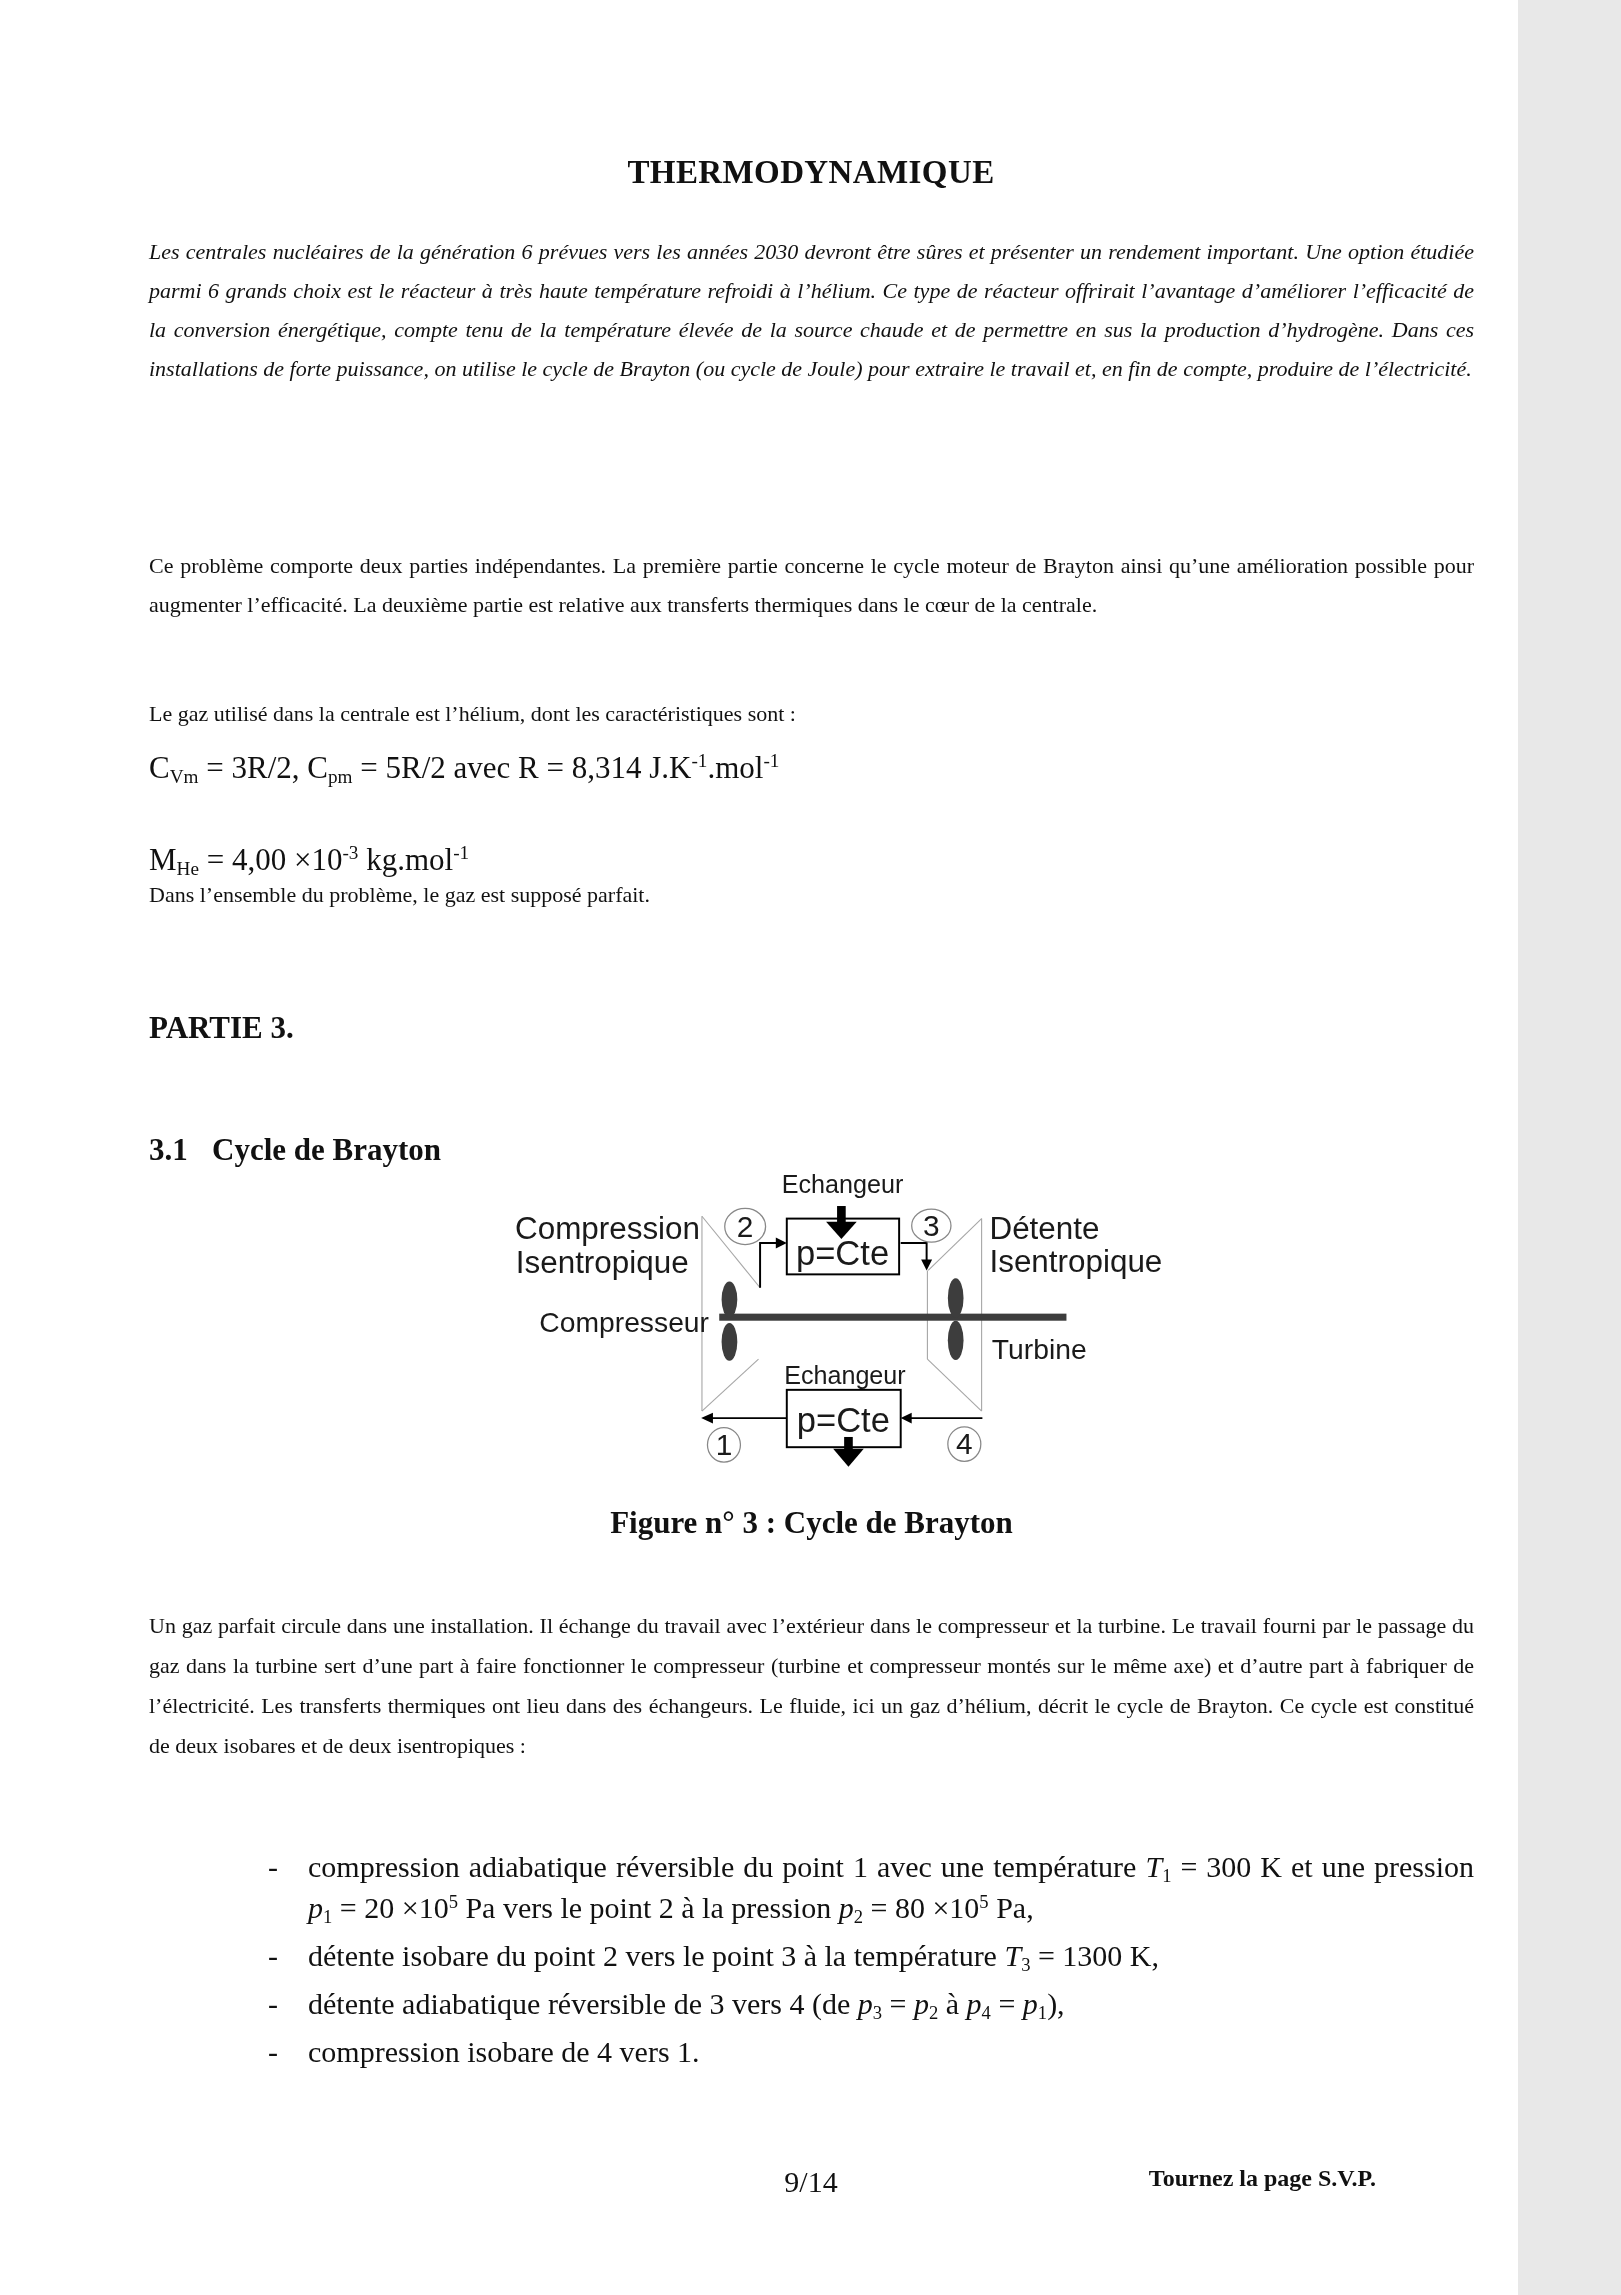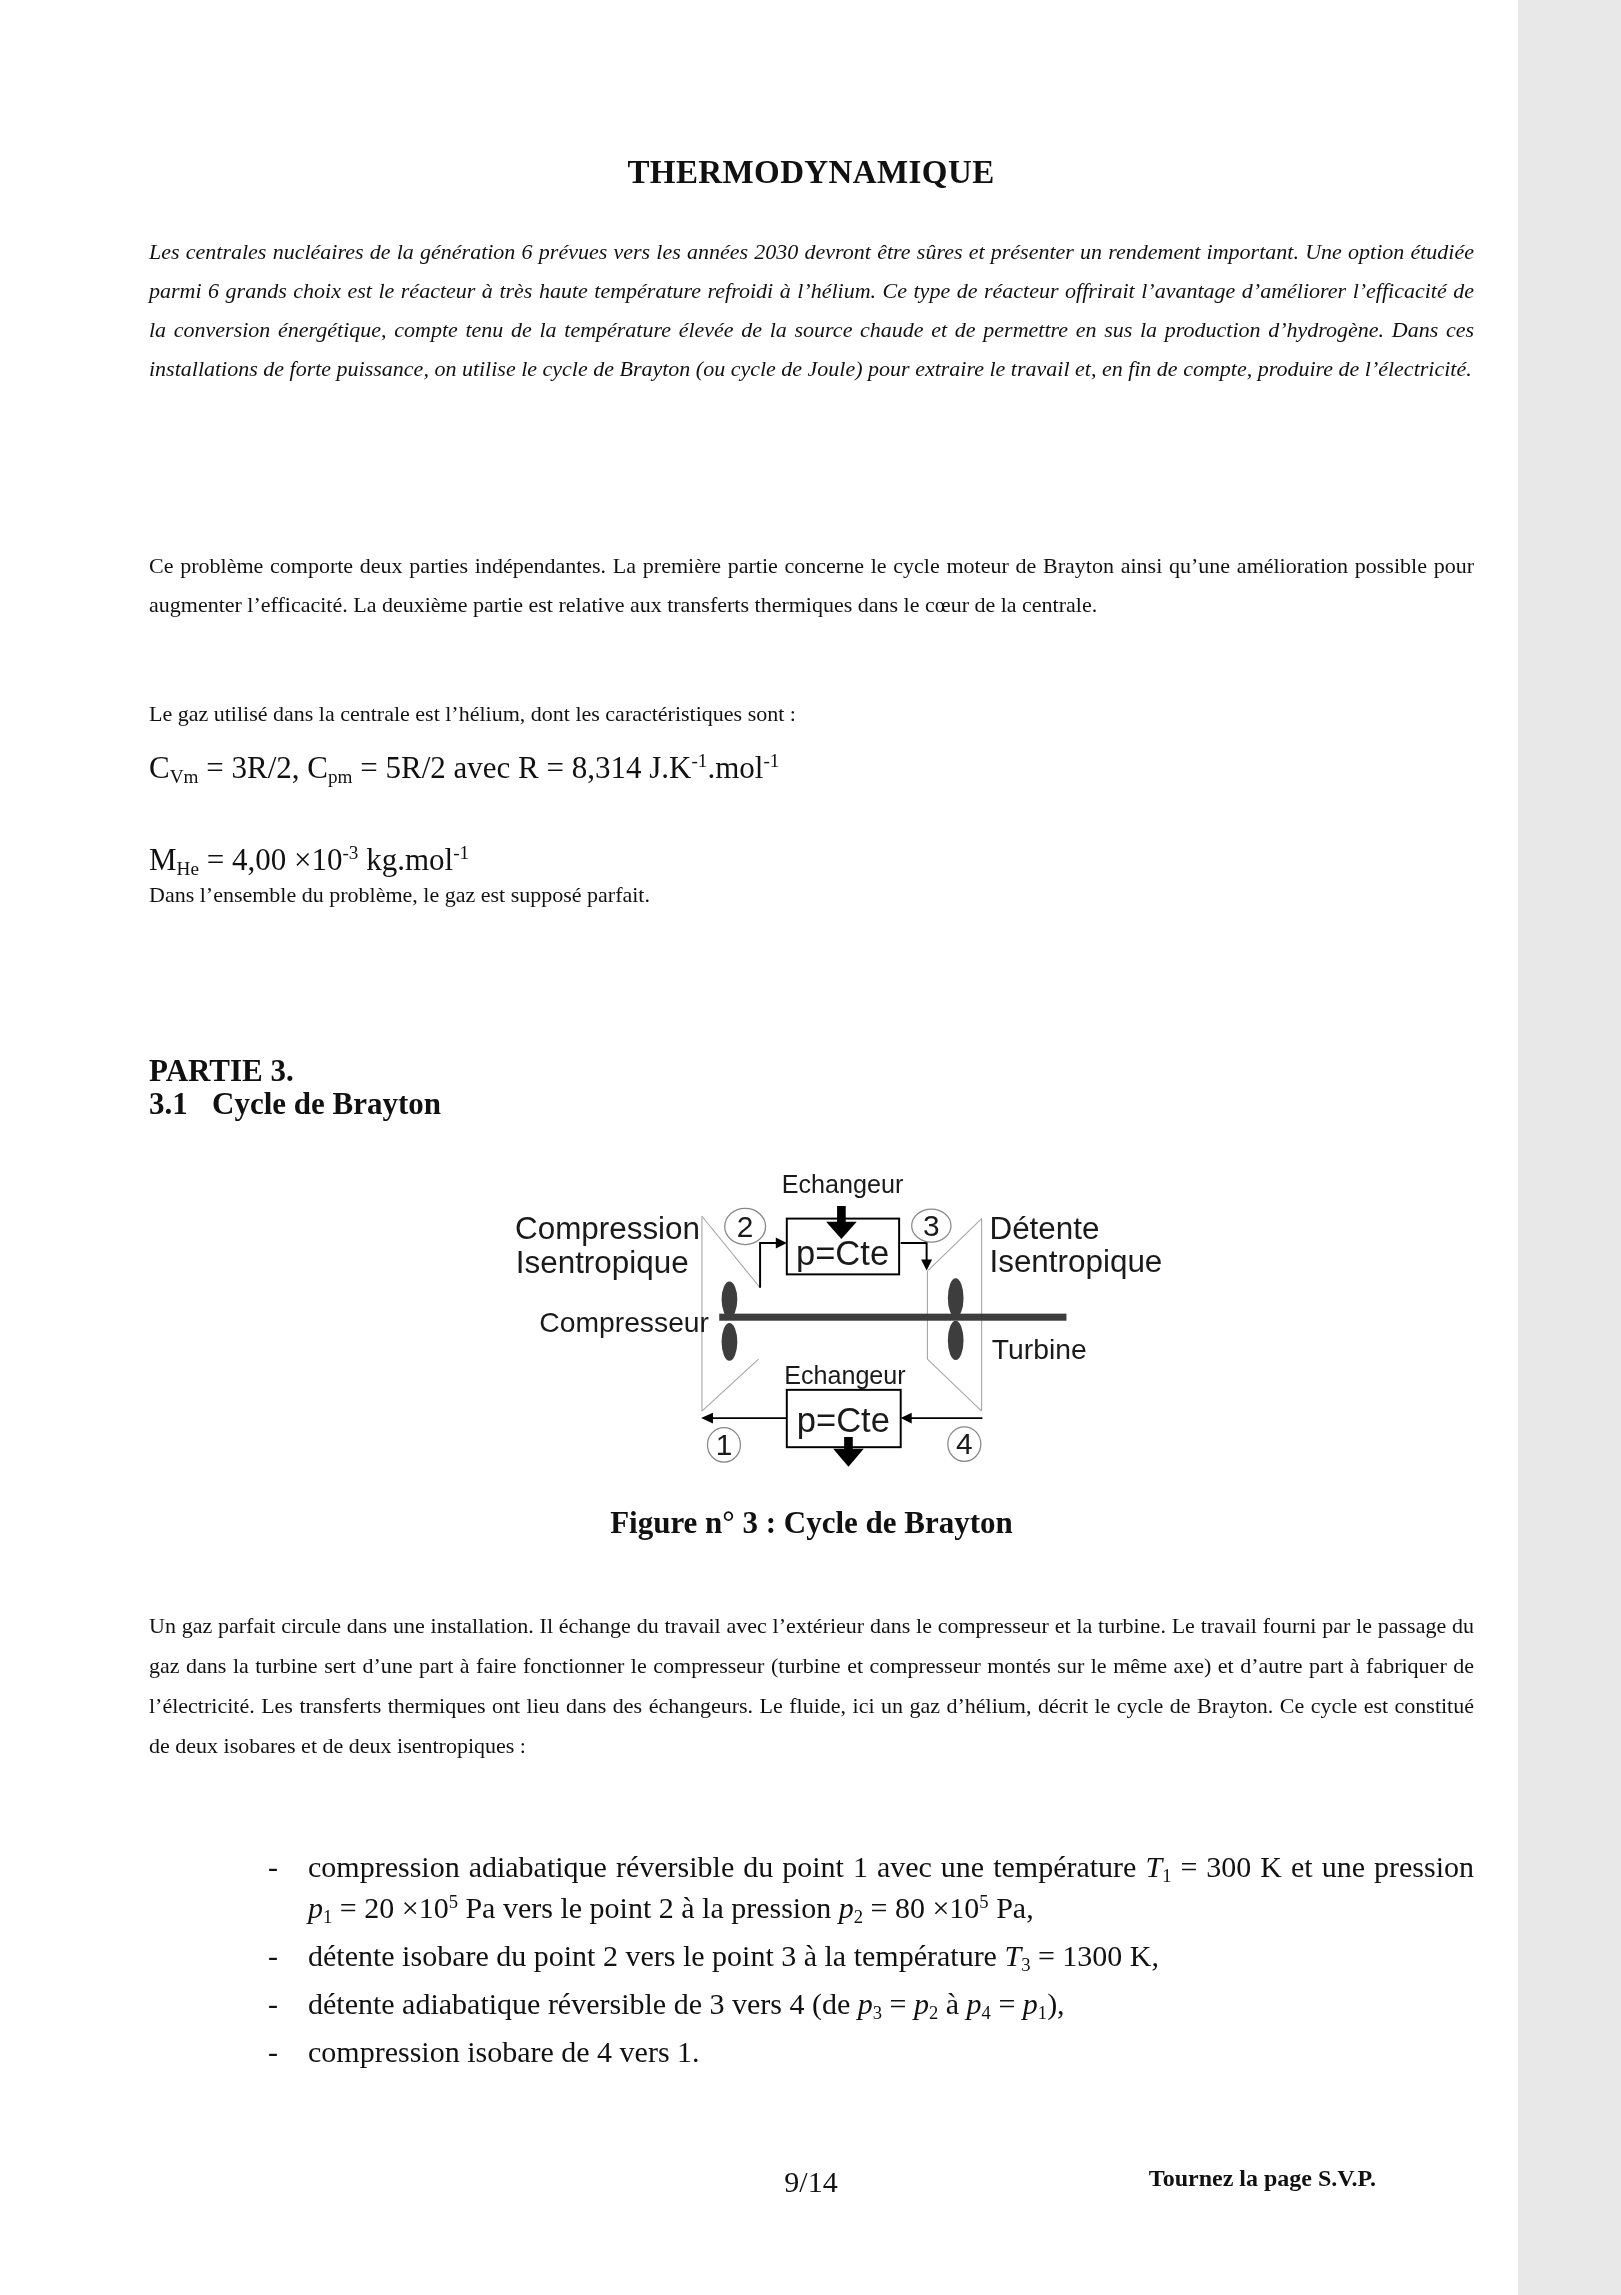--- a/index.html
+++ b/index.html
@@ -83,23 +83,23 @@
   <div class="abs para single" style="top:694px;">Le gaz utilisé dans la centrale est l’hélium, dont les caractéristiques sont :</div>
 
   <div class="abs para" style="top:546px;">Ce problème comporte deux parties indépendantes. La première partie concerne le cycle moteur de Brayton ainsi qu’une amélioration possible pour augmenter l’efficacité. La deuxième partie est relative aux transferts thermiques dans le cœur de la centrale.</div>
 
   <div class="abs formula" style="top:744px;"><span>C</span><sub>Vm</sub><span> = 3R/2,  C</span><sub>pm</sub><span> = 5R/2 avec R = 8,314 J.K</span><sup>-1</sup><span>.mol</span><sup>-1</sup></div>
 
   <div class="abs formula" style="top:836px;"><span>M</span><sub>He</sub><span> = 4,00 ×10</span><sup>-3</sup><span> kg.mol</span><sup>-1</sup></div>
 
   <div class="abs para single" style="top:875px;">Dans l’ensemble du problème, le gaz est supposé parfait.</div>
 
-  <div class="abs heading" style="top:1010px;margin-top:43px;">PARTIE 3.</div>
-
-  <div class="abs heading" style="top:1086px;"><span class="sec-num">3.1</span><span>Cycle de Brayton</span></div>
+  <div class="abs heading" style="top:1010px;">PARTIE 3.</div>
+
+  <div class="abs heading" style="top:1132px;"><span class="sec-num">3.1</span><span>Cycle de Brayton</span></div>
 
   <svg class="abs fig-svg" width="707" height="330" viewBox="600 1480 900 420">
 
     <g stroke="#a6a6a6" stroke-width="1.4">
       <line x1="894" y1="1549" x2="894" y2="1797"></line>
       <line x1="894" y1="1549" x2="968" y2="1640"></line>
       <line x1="894" y1="1797" x2="966" y2="1731"></line>
     </g>
 
     <g stroke="#a6a6a6" stroke-width="1.4">

